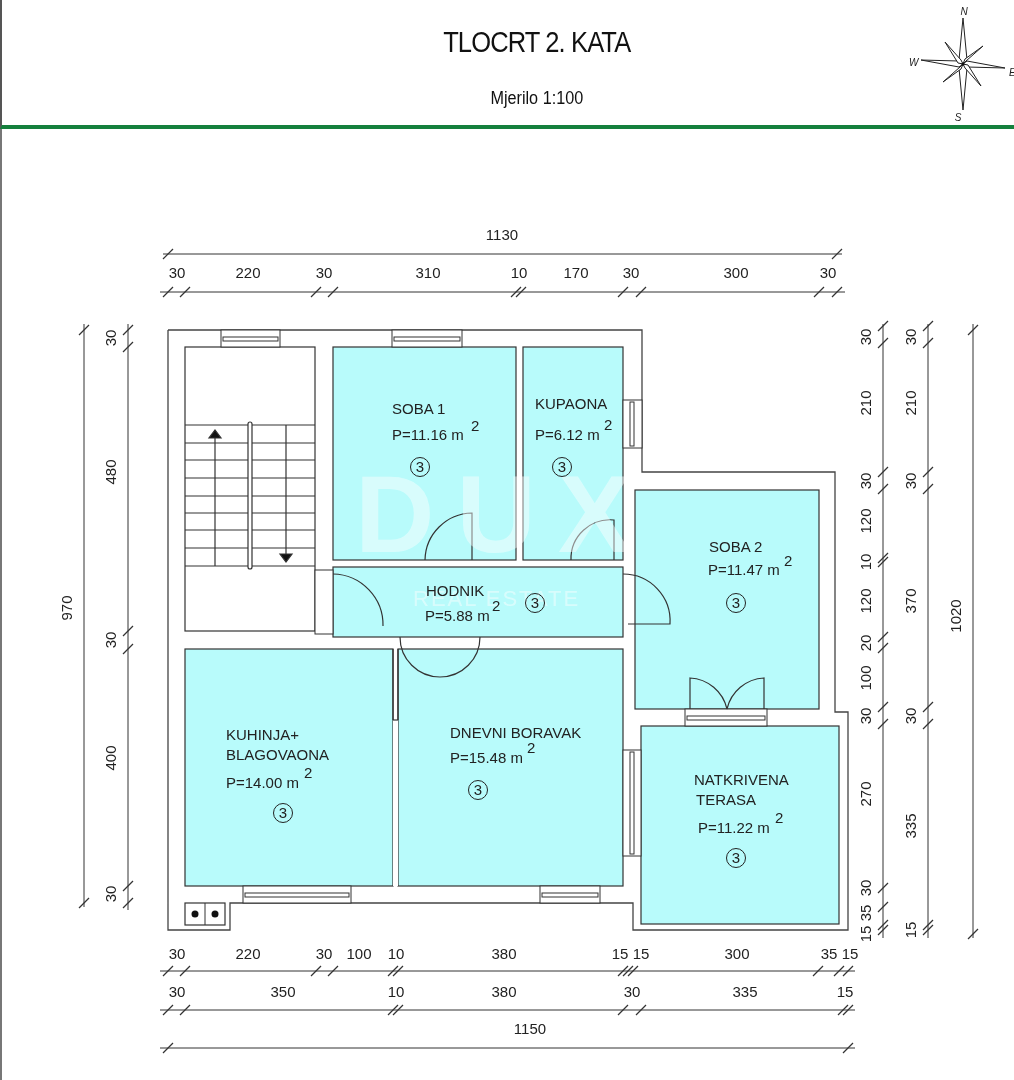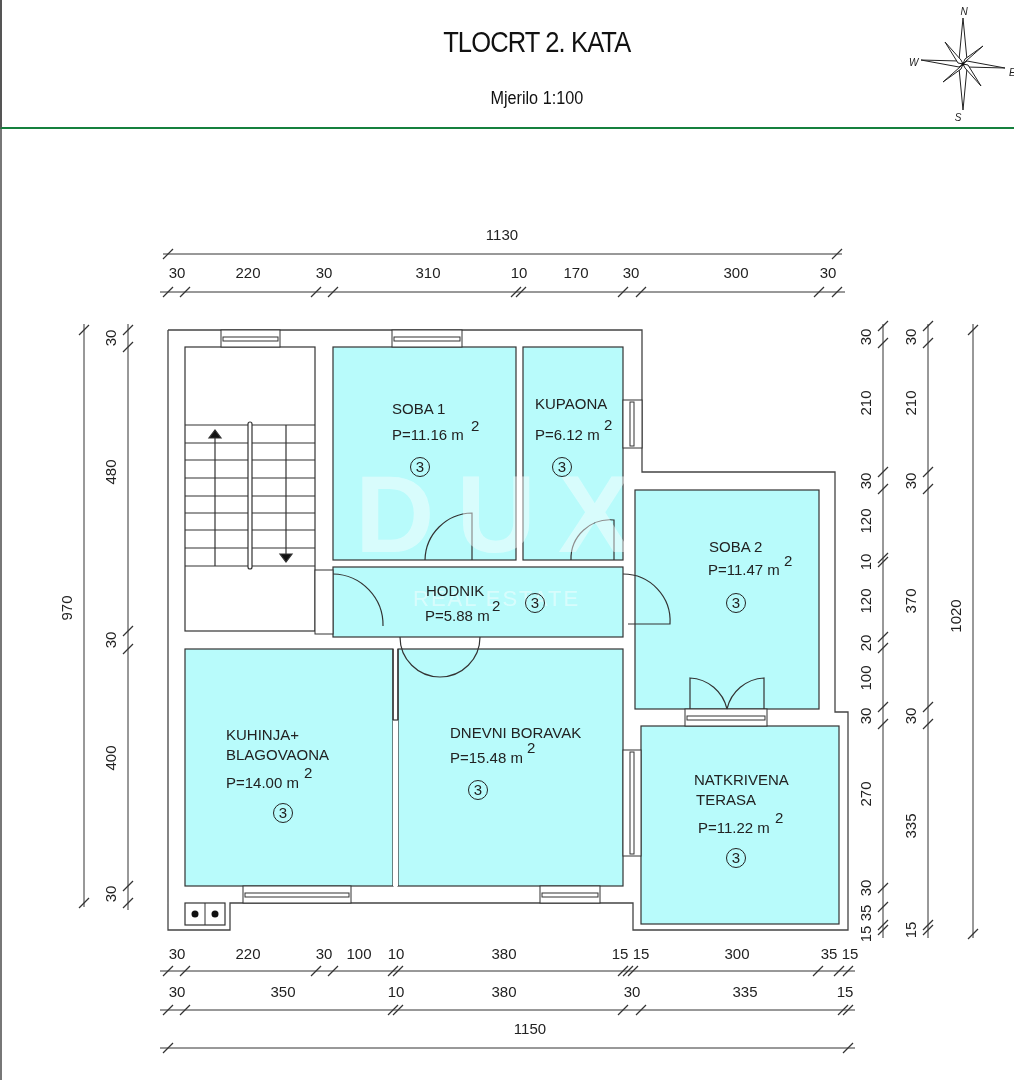--- a/index.html
+++ b/index.html
@@ -1,17 +1,17 @@
 <!DOCTYPE html>
 <html><head>
 <meta charset="utf-8">
 <style>
   html,body{margin:0;padding:0;background:#fff;}
   body{width:1014px;height:1080px;position:relative;overflow:hidden;font-family:"Liberation Sans",sans-serif;color:#111;}
-  .header{position:absolute;left:0;top:0;width:1014px;height:129px;border-left:2px solid #555;border-bottom:2px solid #15803d;box-sizing:border-box;}
+  .header{position:absolute;left:0;top:0;width:1014px;height:129px;border-left:2px solid #555;border-bottom:4px solid #15803d;box-sizing:border-box;}
   .title{position:absolute;left:0;width:1070px;top:26px;text-align:center;font-size:29px;letter-spacing:-1px;transform:scaleX(.88);transform-origin:533px 0;}
   .scale{position:absolute;left:0;width:1070px;top:88px;text-align:center;font-size:18px;transform:scaleX(.9);transform-origin:533px 0;}
   .left-border{position:absolute;left:0;top:129px;width:2px;height:951px;background:#777;}
   svg.plan{position:absolute;left:0;top:0;}
   .room-label{font-family:"Liberation Sans",sans-serif;font-size:15px;fill:#222;}
   .dim{font-family:"Liberation Sans",sans-serif;font-size:15px;fill:#222;}
   .compass-letter{font-family:"Liberation Sans",sans-serif;font-size:10px;fill:#222;font-style:italic;}
   .wm{font-family:"Liberation Sans",sans-serif;fill:#fff;opacity:.45;}
 </style>
 </head>

